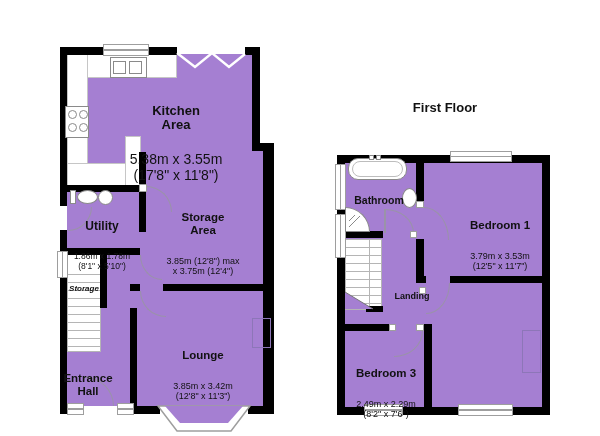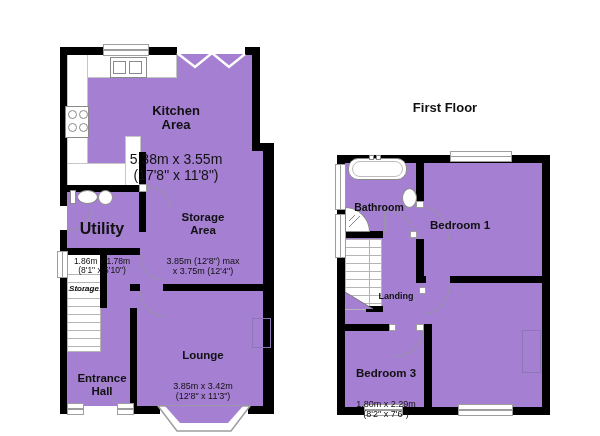--- a/index.html
+++ b/index.html
@@ -156,52 +156,54 @@
   </div>
 
   <div class="room-label" style="left:203px;top:193px;">
     <div class="room-name" style="font-size:11.5px;">Storage
 Area</div>
     <div class="room-dims" style="font-size:9px;">3.85m (12'8") max
 x 3.75m (12'4")</div>
   </div>
 
   <div class="room-label" style="left:102px;top:202px;">
-    <div class="room-name" style="font-size:16px;">Utility</div>
+    <div class="room-name" style="font-size:12px;">Utility</div>
     <div class="room-dims" style="font-size:8.5px;">1.86m x 1.78m
 (8'1" x 5'10")</div>
   </div>
 
   <div class="room-label" style="left:84px;top:267px;font-style:italic;">
     <div class="room-name" style="font-size:8px;">Storage</div>
   </div>
 
-  <div class="room-label" style="left:102px;top:354px;">
+  <div class="room-label" style="left:88px;top:354px;">
     <div class="room-name" style="font-size:11.5px;">Entrance
 Hall</div>
   </div>
 
   <div class="room-label" style="left:203px;top:331px;">
     <div class="room-name" style="font-size:11.5px;">Lounge</div>
     <div class="room-dims" style="font-size:9px;">3.85m x 3.42m
 (12'8" x 11'3")</div>
   </div>
 
-  <div class="room-label" style="left:379px;top:184px;">
+  <div class="room-label" style="left:379px;top:177px;">
     <div class="room-name" style="font-size:10.5px;">Bathroom</div>
   </div>
 
-  <div class="room-label" style="left:460px;top:201px;">
+  <div class="room-label" style="left:500px;top:201px;">
     <div class="room-name" style="font-size:11.5px;">Bedroom 1</div>
-  </div>
-
-  <div class="room-label" style="left:396px;top:273px;">
+    <div class="room-dims" style="font-size:9px;">3.79m x 3.53m
+(12'5" x 11'7")</div>
+  </div>
+
+  <div class="room-label" style="left:412px;top:273px;">
     <div class="room-name" style="font-size:9px;">Landing</div>
   </div>
 
 
   <div class="room-label" style="left:386px;top:349px;">
     <div class="room-name" style="font-size:11.5px;">Bedroom 3</div>
-    <div class="room-dims" style="font-size:9px;">1.80m x 2.29m
+    <div class="room-dims" style="font-size:9px;">2.49m x 2.29m
 (8'2" x 7'6")</div>
   </div>
 
 </div>
 
 </body></html>

